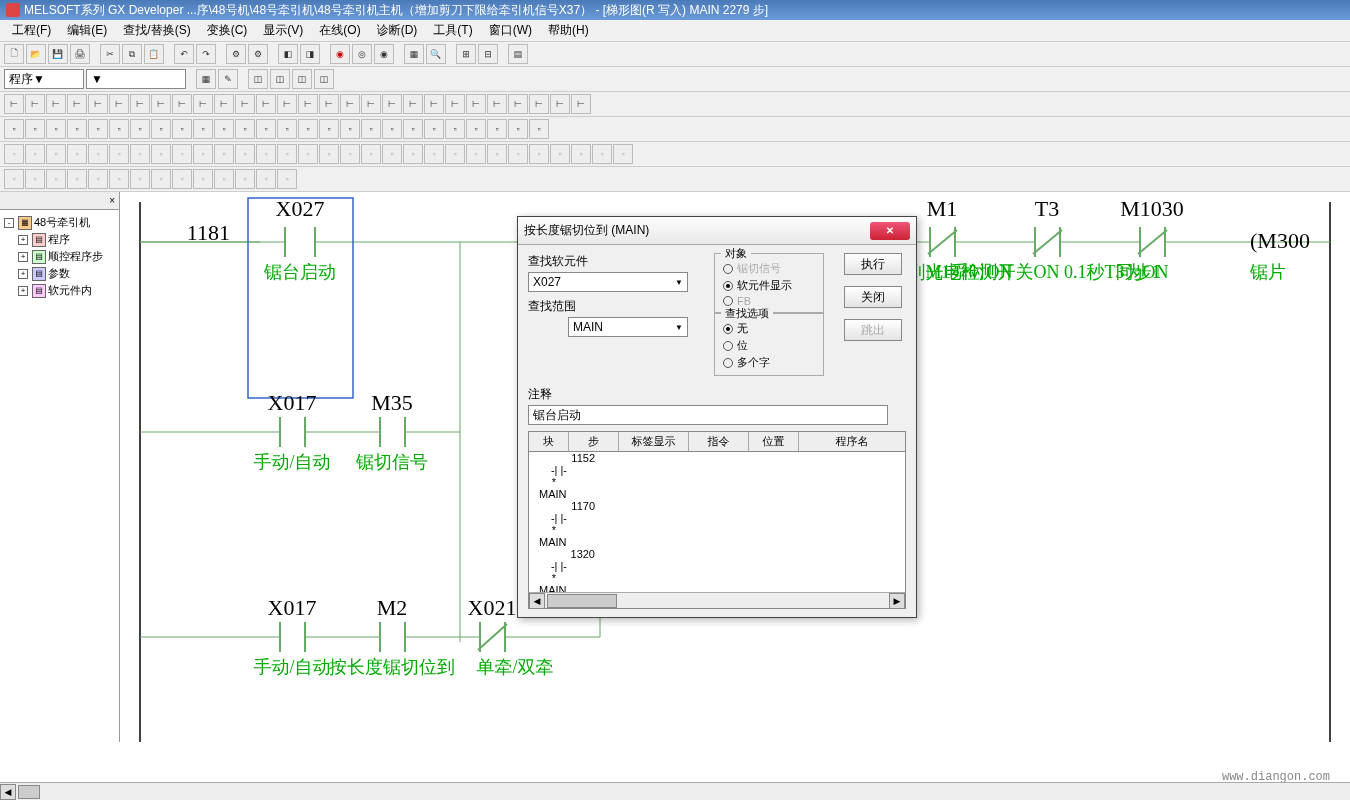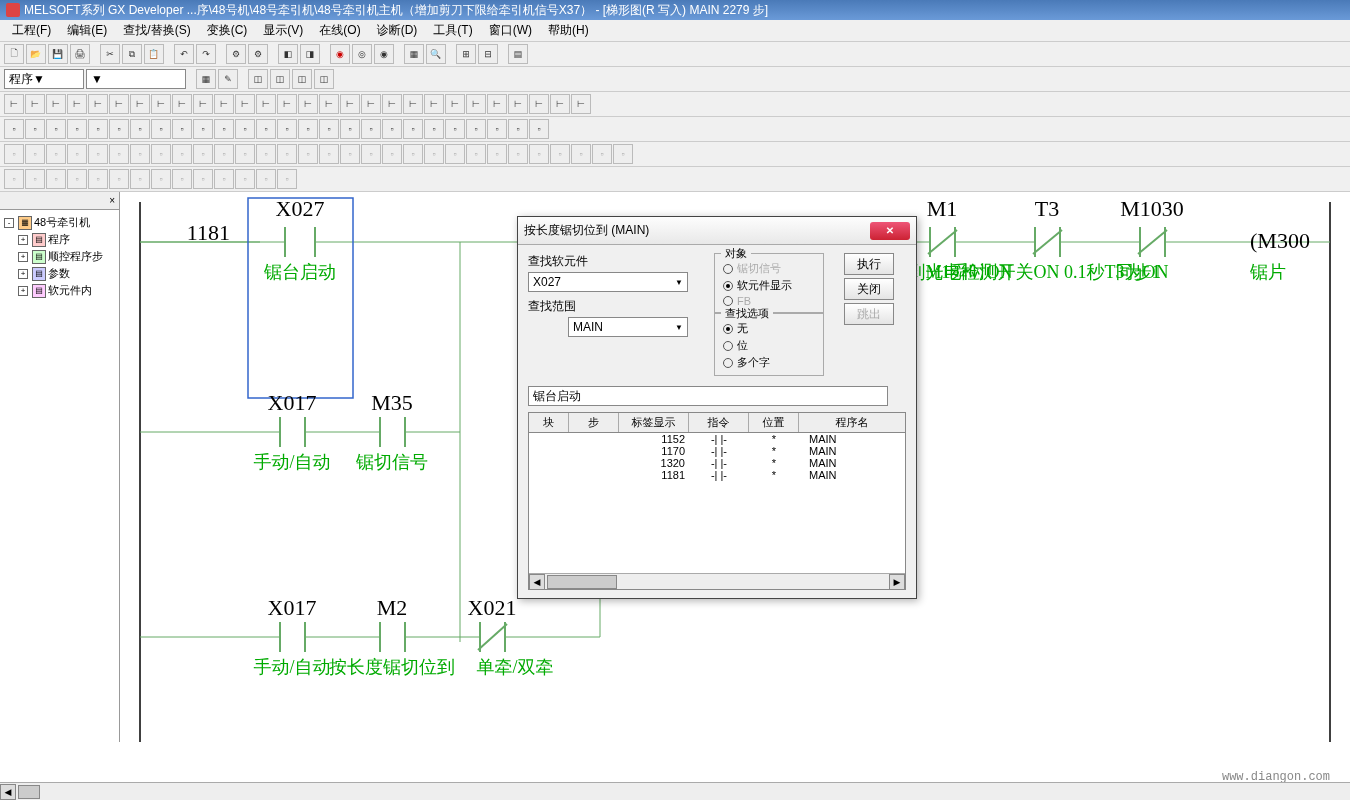--- a/index.html
+++ b/index.html
@@ -29,26 +29,26 @@
 .dialog-close { width: 40px; height: 18px; background: linear-gradient(#e57, #c23); border-radius: 3px; color: #fff; display: flex; align-items: center; justify-content: center; font-size: 10px; font-weight: bold; }
 .dialog-body { padding: 8px 10px; position: relative; }
 .field-label { font-size: 12px; margin-bottom: 2px; display: block; }
 .field-input { width: 160px; border: 1px solid #888; background: #fff; height: 20px; padding: 0 4px; display: flex; align-items: center; justify-content: space-between; }
 .field-arrow { font-size: 8px; }
 .group-box { border: 1px solid #aaa; padding: 6px 8px 4px 8px; margin-top: 0; position: relative; }
 .group-box::before { content: attr(data-title); position: absolute; top: -8px; left: 6px; background: #f0f0f0; padding: 0 4px; font-size: 11px; }
 .radio-row { display: flex; align-items: center; gap: 4px; font-size: 11px; padding: 1px 0; }
 .radio { width: 10px; height: 10px; border: 1px solid #555; border-radius: 50%; display: inline-flex; align-items: center; justify-content: center; }
 .radio.sel::after { content: ""; width: 4px; height: 4px; background: #000; border-radius: 50%; }
-.dlg-btn { width: 50px; height: 22px; border: 1px solid #888; background: linear-gradient(#fff,#e4e4e4); display: flex; align-items: center; justify-content: center; margin-bottom: 3px; font-size: 12px; }
+.dlg-btn { width: 58px; height: 22px; border: 1px solid #888; background: linear-gradient(#fff,#e4e4e4); display: flex; align-items: center; justify-content: center; margin-bottom: 11px; font-size: 12px; }
 .dlg-btn.disabled { color: #aaa; }
 .result-table { border: 1px solid #888; background: #fff; margin-top: 6px; }
 .rt-head { display: flex; background: #eee; border-bottom: 1px solid #888; font-size: 11px; }
 .rt-head span { border-right: 1px solid #aaa; padding: 2px 4px; text-align: center; }
-.rt-row { display: flex; font-size: 11px; font-family: "Courier New", monospace; }
+.rt-row { display: flex; font-size: 11px; font-family: "Courier New", monospace; flex-direction: column; }
 .rt-row span { padding: 0 4px; text-align: right; }
 .rt-scroll { height: 140px; overflow: hidden; position: relative; }
 .rt-hscroll { height: 16px; border-top: 1px solid #aaa; background: #eee; display: flex; align-items: center; }
 .watermark { position: absolute; right: 20px; bottom: 16px; color: #888; font-size: 12px; font-family: "Courier New"; }
 .app-hscroll { position: absolute; bottom: 0; left: 0; right: 0; height: 18px; background: #eee; border-top: 1px solid #aaa; display: flex; align-items: center; }
 .scroll-btn { width: 16px; height: 16px; border: 1px solid #888; background: #ddd; display: flex; align-items: center; justify-content: center; font-size: 9px; }
 .disabled-text { color: #aaa; }
 </style>
 </head>
 <body>
@@ -415,20 +415,21 @@
         </div>
       </div>
       <div style="width:62px">
         <div class="dlg-btn">执行</div>
         <div class="dlg-btn">关闭</div>
         <div class="dlg-btn disabled">跳出</div>
       </div>
     </div>
 
     <div style="margin-top:10px">
+      <span class="field-label">注释</span>
       <div class="field-input" style="width:360px">
         <span>锯台启动</span>
       </div>
     </div>
 
     <div class="result-table">
       <div class="rt-head">
         <span style="width:40px">块</span>
         <span style="width:50px">步</span>
         <span style="width:70px">标签显示</span>

